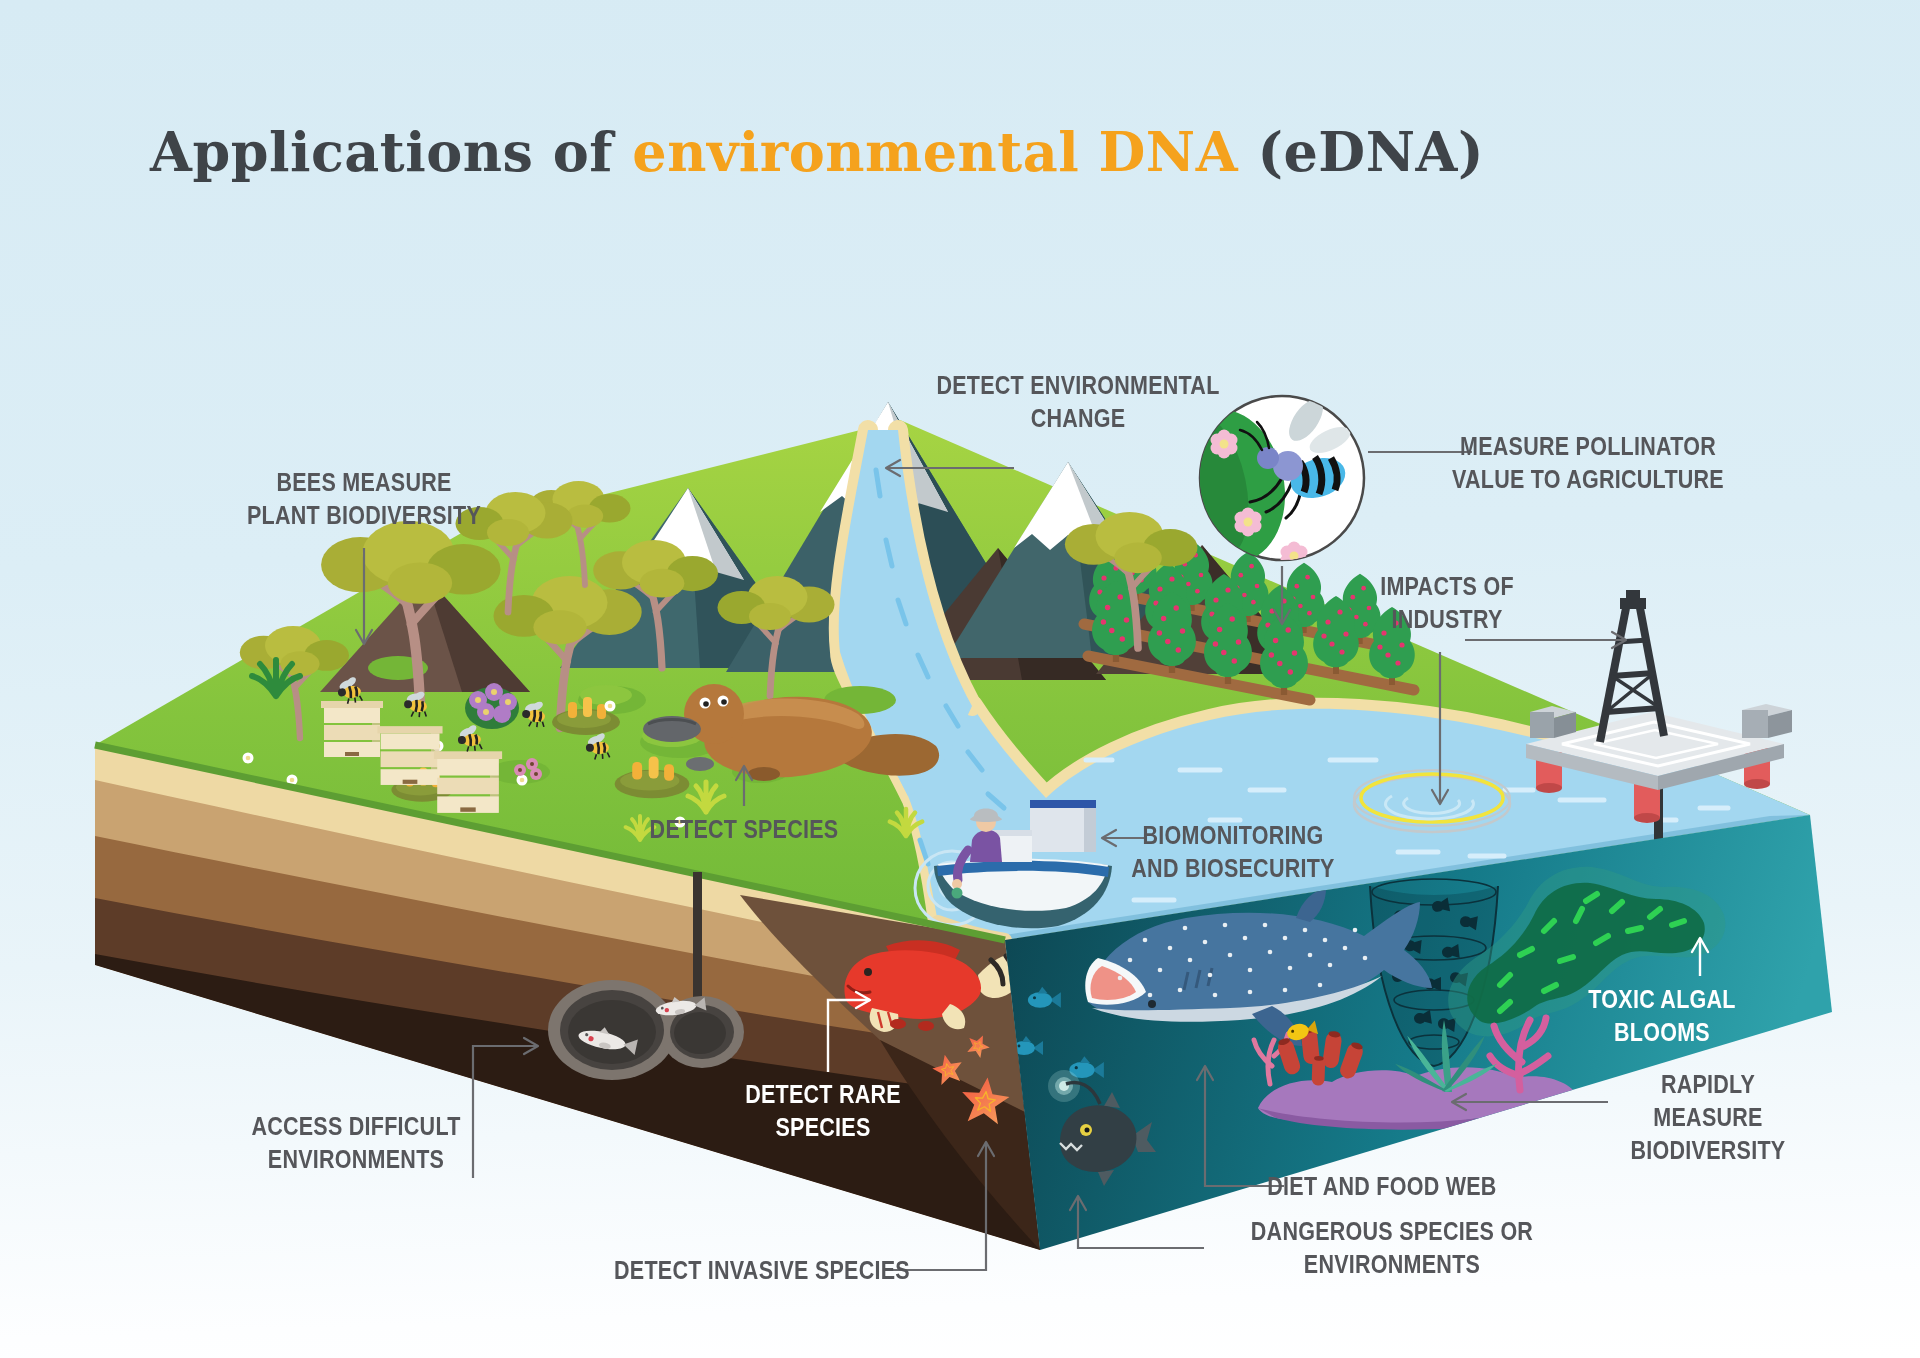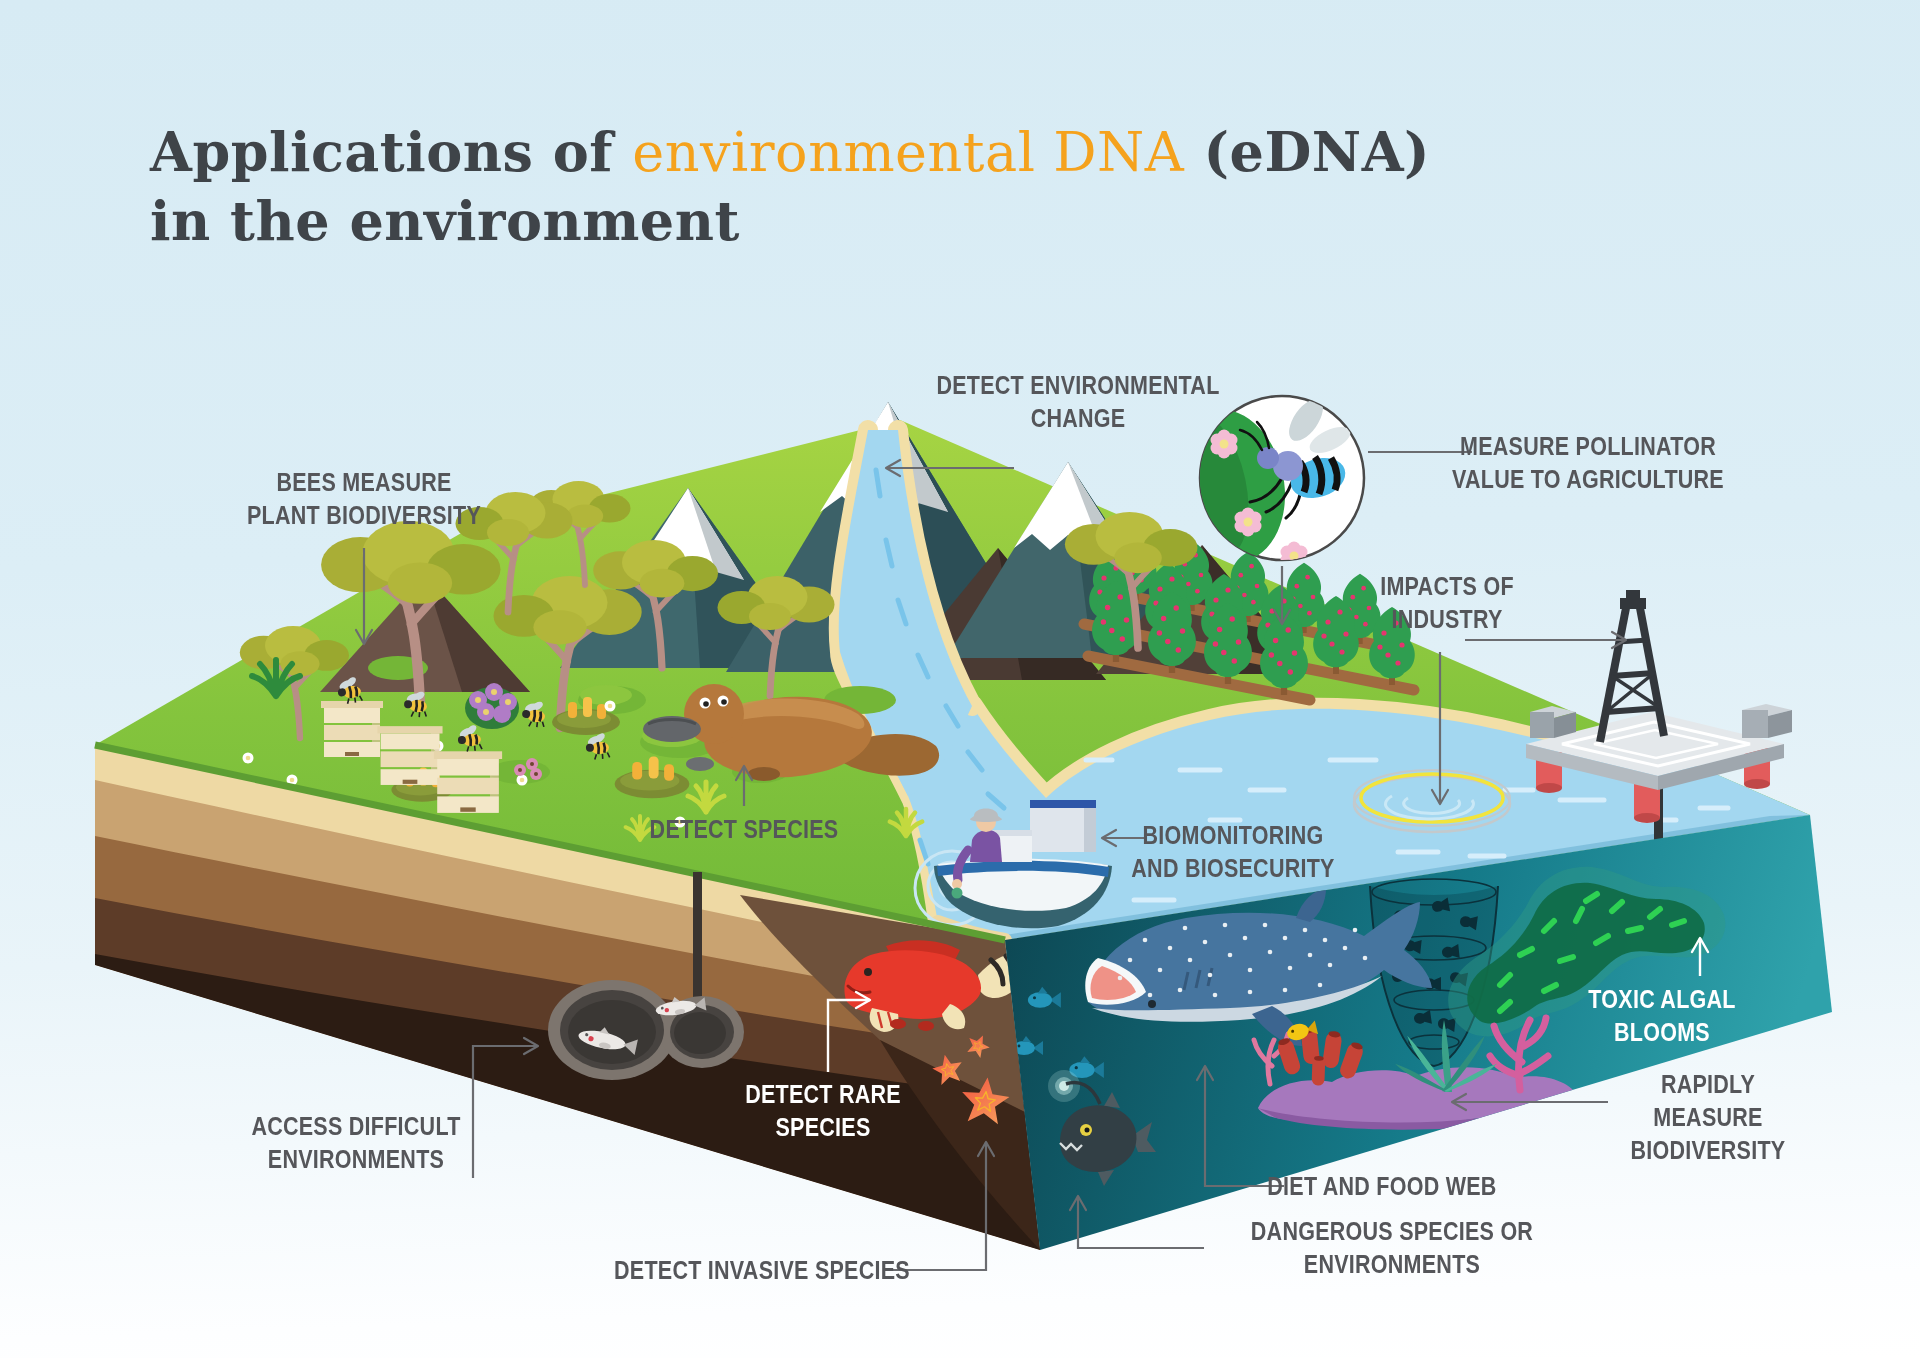--- a/index.html
+++ b/index.html
@@ -2,21 +2,21 @@
 <html><head>
 <meta charset="utf-8">
 <style>
   html,body{margin:0;padding:0;background:#fff;}
   .page{position:relative;width:1920px;height:1358px;overflow:hidden;
         background:linear-gradient(178deg,#d7ebf4 0%,#dceef6 40%,#e9f4f9 68%,#fdfeff 94%,#ffffff 100%);
         font-family:"Liberation Sans",sans-serif;}
   svg.scene{position:absolute;left:0;top:0;width:1920px;height:1358px;}
   .ttl{position:absolute;left:150px;top:118px;font-family:"DejaVu Serif","Liberation Serif",serif;
        font-size:54px;line-height:1.28;color:#3f4449;font-weight:600;letter-spacing:.5px;}
-  .ttl .hl{color:#f5a21d;font-weight:400;}
+  .ttl .hl{color:#f5a21d;font-weight:700;}
   .lbl{position:absolute;transform:translate(-50%,-50%) scaleX(.86);
        font-weight:600;font-size:25px;line-height:1.32;letter-spacing:.3px;color:#55565a;
        text-align:center;white-space:pre-line;}
   .lbl.w{color:#ffffff;}
 </style>
 </head>
 <body>
 
 <div class="page">
 
@@ -587,21 +587,20 @@
   <path d="M1204,1248 L1078,1248 L1078,1196" marker-end="url(#ah)"></path>
   <path d="M1284,1186 L1205,1186 L1205,1066" marker-end="url(#ah)"></path>
   <path d="M1608,1102 L1452,1102" marker-end="url(#ah)"></path>
   <path d="M1700,976 L1700,938" stroke="#ffffff" stroke-width="2.4" marker-end="url(#ahw)"></path>
   <path d="M828,1072 L828,1000 L870,1000" stroke="#ffffff" stroke-width="2.4" marker-end="url(#ahw)"></path>
 </g>
 </svg>
 
 <div class="ttl">
   <div><span>Applications of </span><span class="hl">environmental DNA</span><span> (eDNA)</span></div>
-  <div>in the environment</div>
 </div>
 
 <div class="lbl" style="left:1078px;top:402px">DETECT ENVIRONMENTAL
 CHANGE</div>
 <div class="lbl" style="left:1588px;top:463px">MEASURE POLLINATOR
 VALUE TO AGRICULTURE</div>
 <div class="lbl" style="left:364px;top:499px">BEES MEASURE
 PLANT BIODIVERSITY</div>
 <div class="lbl" style="left:1447px;top:603px">IMPACTS OF
 INDUSTRY</div>

